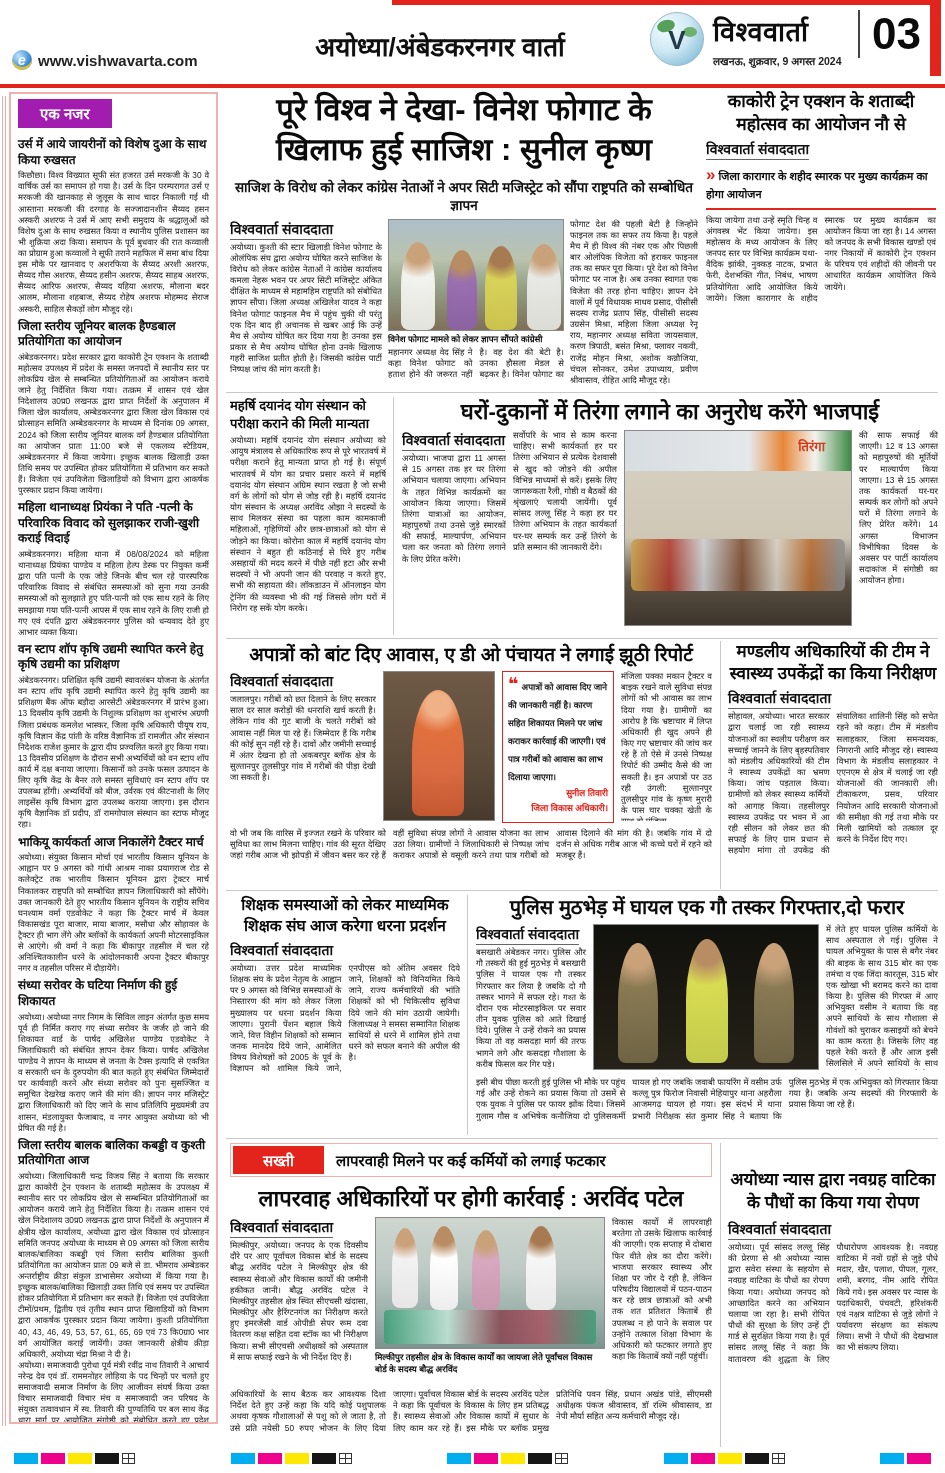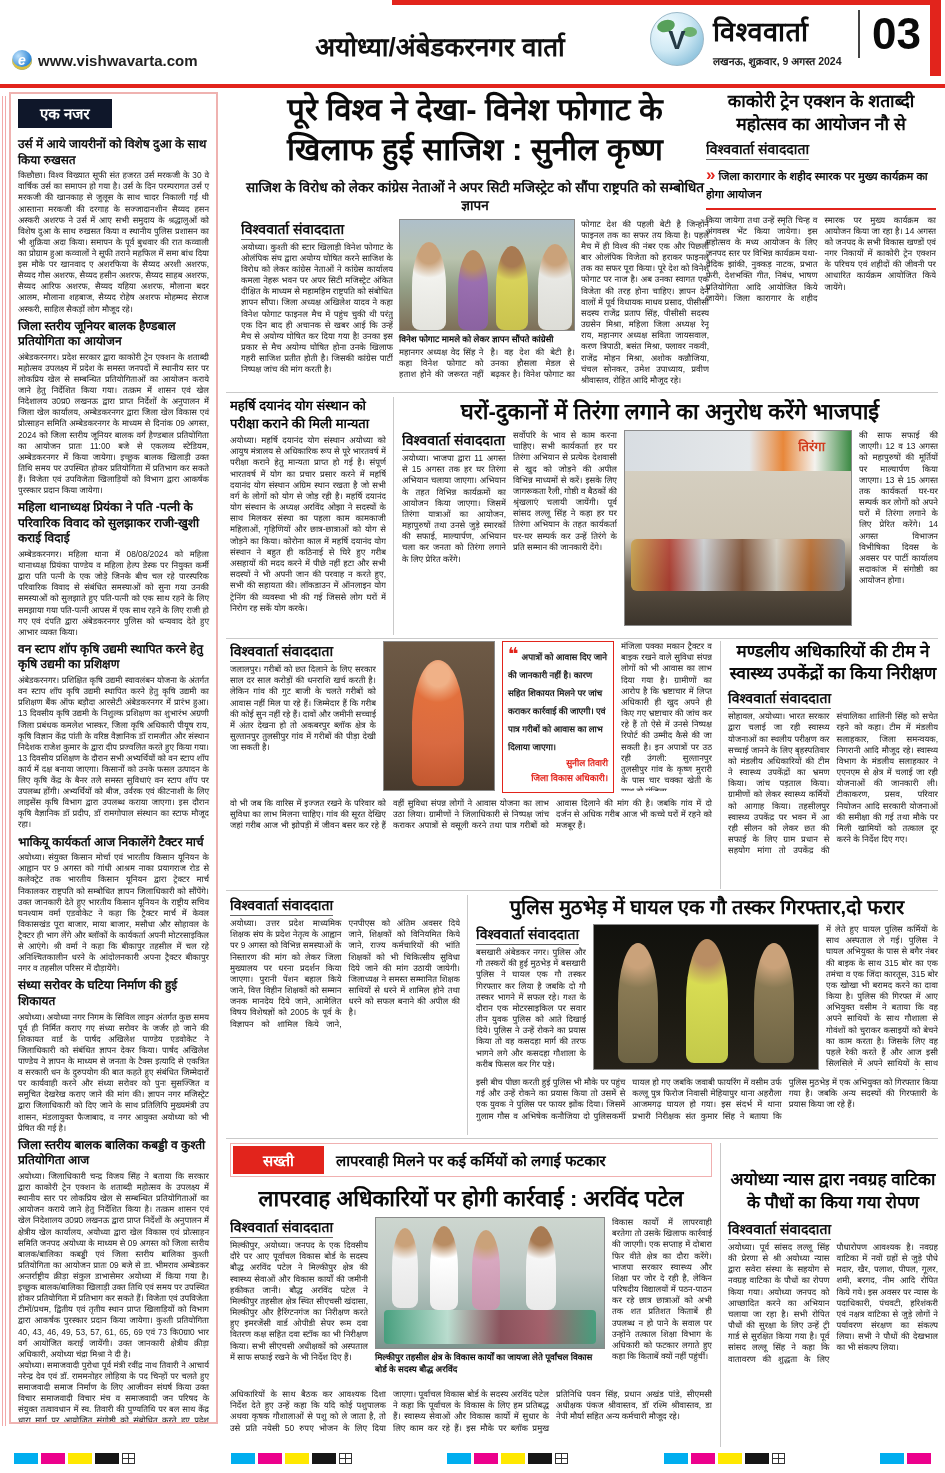--- a/index.html
+++ b/index.html
@@ -34,21 +34,21 @@
   .pageno { position:absolute; right:24px; top:10px; font-size:44px; font-weight:900; color:#0a0a0a;
             border-left:2px solid #444; padding-left:12px; line-height:1.1; }
 
   
   .edge { position:absolute; left:2px; top:96px; height:1330px; width:4px;
           border-left:1px solid #f2a9a9; border-right:1px solid #f2a9a9; }
 
   
   .sidebar { position:absolute; left:9px; top:92px; width:209px; height:1332px;
              border:2px solid #efb2b0; padding:5px 7px 6px; overflow:hidden; background:#fff; }
-  .sb-title { display:inline-block; background:#0f172a; color:#fff; font-weight:bold;
+  .sb-title { display:inline-block; background:#a21caf; color:#fff; font-weight:bold;
               font-size:15px; padding:4px 22px 5px; margin-bottom:5px; }
   .sb-art h3 { font-size:12px; line-height:1.3; font-weight:800; color:#101010; margin:4px 0 2px; }
   .sb-art p  { font-size:8.3px; line-height:1.34; text-align:justify; color:#222; }
 
   
   .content { position:absolute; left:226px; top:90px; width:712px; height:1360px; }
   .row { position:absolute; left:0; right:0; overflow:hidden; }
   .r1 { top:0; height:302px; }
   .r2 { top:302px; height:246px; border-top:1px solid #c9c9c9; }
   .r3 { top:548px; height:252px; border-top:1px solid #c9c9c9; }
@@ -59,21 +59,21 @@
   .byline { font-size:14px; font-weight:bold; color:#111; border-bottom:1px solid #666;
             display:inline-block; margin-bottom:2px; padding-bottom:1px; }
   .two-col { column-count:2; column-gap:7px; }
   .three-col { column-count:3; column-gap:7px; }
 
   
   .ph { position:relative; border:1px solid #8a8a8a; overflow:hidden; }
   .fig { position:absolute; border-radius:50% 50% 8px 8px; }
 
   
-  .lead-block { position:absolute; left:4px; top:0; width:468px; height:302px; overflow:hidden;margin-left:11px; }
+  .lead-block { position:absolute; left:4px; top:0; width:468px; height:302px; overflow:hidden; }
   .lead-h { font-size:31px; line-height:1.3; font-weight:900; text-align:center; color:#0b0b0b; }
   .lead-sub { font-size:13.5px; font-weight:800; text-align:center; margin:7px 0 5px; color:#111; }
   .lead-body { display:flex; gap:6px; height:168px; }
   .lcol1 { width:152px; } .lmid { width:176px; } .lcol3 { flex:1; }
   .lead-ph { height:112px; background:linear-gradient(180deg,#aebfca 0%,#b9c3ae 35%,#95a188 60%,#7e6f58 100%); }
   .caption { font-size:8.6px; font-weight:bold; margin:2px 0; color:#111; }
   .kakori { position:absolute; left:480px; top:0; width:230px; height:302px; overflow:hidden; }
   .kakori h2 { font-size:17.5px; line-height:1.3; font-weight:900; text-align:center; color:#0b0b0b; margin-bottom:3px; }
   .kk-row { display:flex; gap:7px; margin-top:2px; }
   .kk-intro { width:116px; }
@@ -287,20 +287,21 @@
             <div class="tg-banner-label">तिरंगा</div>
             <div class="tg-people"></div>
           </div>
           <p class="body-txt tg-c3" style="height:198px">की साफ सफाई की जाएगी। 12 व 13 अगस्त को महापुरुषों की मूर्तियों पर माल्यार्पण किया जाएगा। 13 से 15 अगस्त तक कार्यकर्ता घर-घर सम्पर्क कर लोगों को अपने घरों में तिरंगा लगाने के लिए प्रेरित करेंगे। 14 अगस्त विभाजन विभीषिका दिवस के अवसर पर पार्टी कार्यालय सदाकांज में संगोष्ठी का आयोजन होगा।</p>
         </div>
       </div>
     </div>
 
     <div class="row r3">
       <div class="awas">
+        <h2>अपात्रों को बांट दिए आवास, ए डी ओ पंचायत ने लगाई झूठी रिपोर्ट</h2>
         <div class="aw-row">
           <div class="aw-c1">
             <span class="byline">विश्ववार्ता संवाददाता</span>
             <p class="body-txt" style="height:132px">जलालपुर। गरीबों को छत दिलाने के लिए सरकार साल दर साल करोड़ों की धनराशि खर्च करती है। लेकिन गांव की गुट बाजी के चलते गरीबों को आवास नहीं मिल पा रहे हैं। जिम्मेदार हैं कि गरीब की कोई सुन नहीं रहे हैं। दावों और जमीनी सच्चाई में अंतर देखना हो तो अकबरपुर ब्लॉक क्षेत्र के सुल्तानपुर तुलसीपुर गांव में गरीबों की पीड़ा देखी जा सकती है।</p>
           </div>
           <div class="ph aw-ph">
             <div class="fig aw-fig"></div>
           </div>
           <div class="aw-quote">
             <span class="mark">❝</span>
@@ -314,20 +315,21 @@
       </div>
       <div class="mandaliya">
         <h2>मण्डलीय अधिकारियों की टीम ने स्वास्थ्य उपकेंद्रों का किया निरीक्षण</h2>
         <span class="byline">विश्ववार्ता संवाददाता</span>
         <p class="body-txt two-col mand-body">सोहावल, अयोध्या। भारत सरकार द्वारा चलाई जा रही स्वास्थ्य योजनाओं का स्थलीय परीक्षण कर सच्चाई जानने के लिए बृहस्पतिवार को मंडलीय अधिकारियों की टीम ने स्वास्थ्य उपकेंद्रों का भ्रमण किया। जांच पड़ताल किया। ग्रामीणों को लेकर स्वास्थ्य कर्मियों को आगाह किया। तहसीलपुर स्वास्थ्य उपकेंद्र पर भवन में आ रही सीलन को लेकर छत की सफाई के लिए ग्राम प्रधान से सहयोग मांगा तो उपकेंद्र की संचालिका शालिनी सिंह को सचेत रहने को कहा। टीम में मंडलीय सलाहकार, जिला समन्वयक, निगरानी आदि मौजूद रहे। स्वास्थ्य विभाग के मंडलीय सलाहकार ने एएनएम से क्षेत्र में चलाई जा रही योजनाओं की जानकारी ली। टीकाकरण, प्रसव, परिवार नियोजन आदि सरकारी योजनाओं की समीक्षा की गई तथा मौके पर मिली खामियों को तत्काल दूर करने के निर्देश दिए गए।</p>
       </div>
     </div>
 
     <div class="row r4">
       <div class="shikshak">
+        <h2>शिक्षक समस्याओं को लेकर माध्यमिक शिक्षक संघ आज करेगा धरना प्रदर्शन</h2>
         <span class="byline">विश्ववार्ता संवाददाता</span>
         <p class="body-txt shik-body">अयोध्या। उत्तर प्रदेश माध्यमिक शिक्षक संघ के प्रदेश नेतृत्व के आह्वान पर 9 अगस्त को विभिन्न समस्याओं के निस्तारण की मांग को लेकर जिला मुख्यालय पर धरना प्रदर्शन किया जाएगा। पुरानी पेंशन बहाल किये जाने, वित्त विहीन शिक्षकों को सम्मान जनक मानदेय दिये जाने, आमेलित विषय विशेषज्ञों को 2005 के पूर्व के विज्ञापन को शामिल किये जाने, एनपीएस को अंतिम अवसर दिये जाने, शिक्षकों को विनियमित किये जाने, राज्य कर्मचारियों की भांति शिक्षकों को भी चिकित्सीय सुविधा दिये जाने की मांग उठायी जायेगी। जिलाध्यक्ष ने समस्त सम्मानित शिक्षक साथियों से धरने में शामिल होने तथा धरने को सफल बनाने की अपील की है।</p>
       </div>
       <div class="police">
         <h2>पुलिस मुठभेड़ में घायल एक गौ तस्कर गिरफ्तार,दो फरार</h2>
         <div class="po-row">
           <div class="po-c1">
             <span class="byline">विश्ववार्ता संवाददाता</span>
             <p class="body-txt" style="height:128px">बसखारी अंबेडकर नगर। पुलिस और गौ तस्करों की हुई मुठभेड़ में बसखारी पुलिस ने घायल एक गौ तस्कर गिरफ्तार कर लिया है जबकि दो गौ तस्कर भागने में सफल रहे। गश्त के दौरान एक मोटरसाइकिल पर सवार तीन युवक पुलिस को आते दिखाई दिये। पुलिस ने उन्हें रोकने का प्रयास किया तो वह कसदहा मार्ग की तरफ भागने लगे और कसदहा गौशाला के करीब फिसल कर गिर पड़े।</p>
           </div>

